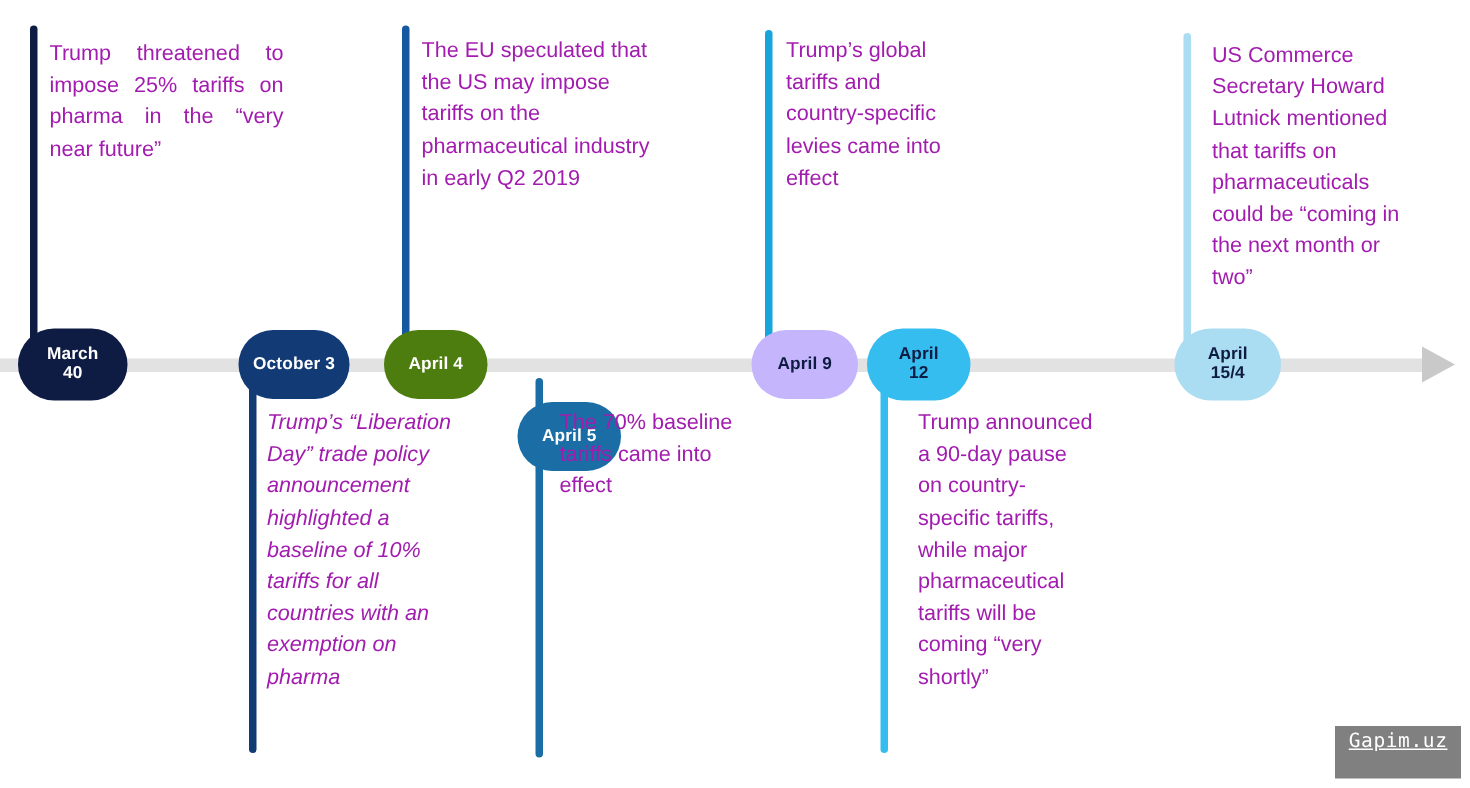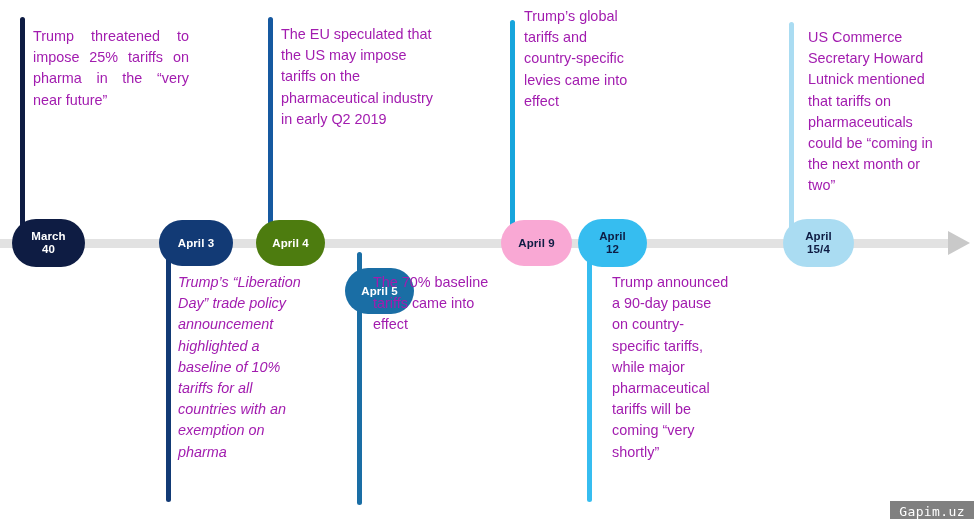--- a/index.html
+++ b/index.html
@@ -72,22 +72,23 @@
 
   
   .watermark{
     position:absolute;
     right:6px;bottom:6px;
     background:#808080;
     color:#ffffff;
     font-family:"DejaVu Sans Mono", monospace;
     font-size:13px;
     letter-spacing:.4px;
-    padding:3px 9px 0 9px;
+    padding:3px 9px 17px 9px;
     z-index:9;
+    text-decoration:underline;
   }
 </style>
 </head>
 <body>
 
 <div id="timeline-canvas">
 
   <div class="axis-line"></div>
   <div class="axis-arrow"></div>
 
@@ -98,21 +99,21 @@
         <span>March</span><br>
         <span>40</span>
       </span>
     </div>
     <div class="note justify" style="left:33px;top:26px;width:156px;">Trump threatened to impose 25% tariffs on pharma in the “very near future”</div>
   </div>
 
   <div class="node-group">
     <div class="stem" style="left:166px;top:252px;height:250px;background:#123a75;"></div>
     <div class="pill" style="left:159px;top:220px;width:74px;height:46px;background:#123a75;color:#ffffff;">
-      <span>April 3</span>
+      <span>October 3</span>
     </div>
     <div class="note" style="left:178px;top:272px;width:124px;font-style:italic;">Trump’s “Liberation Day” trade policy announcement highlighted a baseline of 10% tariffs for all countries with an exemption on pharma</div>
   </div>
 
   <div class="node-group">
     <div class="stem" style="left:268px;top:17px;height:212px;background:#1659a0;"></div>
     <div class="pill" style="left:256px;top:220px;width:69px;height:46px;background:#4d7c0f;color:#ffffff;">
       <span>April 4</span>
     </div>
     <div class="note" style="left:281px;top:24px;width:152px;">The EU speculated that the US may impose tariffs on the pharmaceutical industry in early Q2 2019</div>
@@ -121,24 +122,24 @@
   <div class="node-group">
     <div class="stem" style="left:357px;top:252px;height:253px;background:#1a6ea5;"></div>
     <div class="pill" style="left:345px;top:220px;width:69px;height:46px;background:#1a6ea5;color:#ffffff;margin-top:48px;">
       <span>April 5</span>
     </div>
     <div class="note" style="left:373px;top:272px;width:130px;">The 70% baseline tariffs came into effect</div>
   </div>
 
   <div class="node-group">
     <div class="stem" style="left:510px;top:20px;height:210px;background:#17a5dc;"></div>
-    <div class="pill" style="left:501px;top:220px;width:71px;height:46px;background:#f9a8d4;color:#0e1c43;">
+    <div class="pill" style="left:501px;top:220px;width:71px;height:46px;background:#c4b5fd;color:#0e1c43;">
       <span>April 9</span>
     </div>
-    <div class="note" style="left:524px;top:6px;width:118px;">Trump’s global tariffs and country-specific levies came into effect</div>
+    <div class="note" style="left:524px;top:24px;width:118px;">Trump’s global tariffs and country-specific levies came into effect</div>
   </div>
 
   <div class="node-group">
     <div class="stem" style="left:587px;top:252px;height:250px;background:#36bdf0;"></div>
     <div class="pill" style="left:578px;top:219px;width:69px;height:48px;background:#36bdf0;color:#0e1c43;">
       <span>
         <span>April</span><br>
         <span>12</span>
       </span>
     </div>

